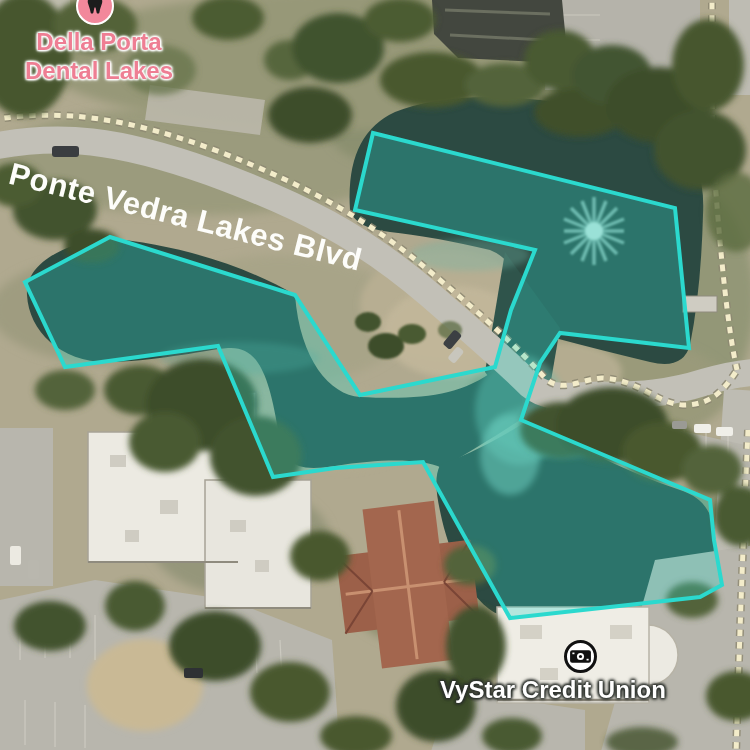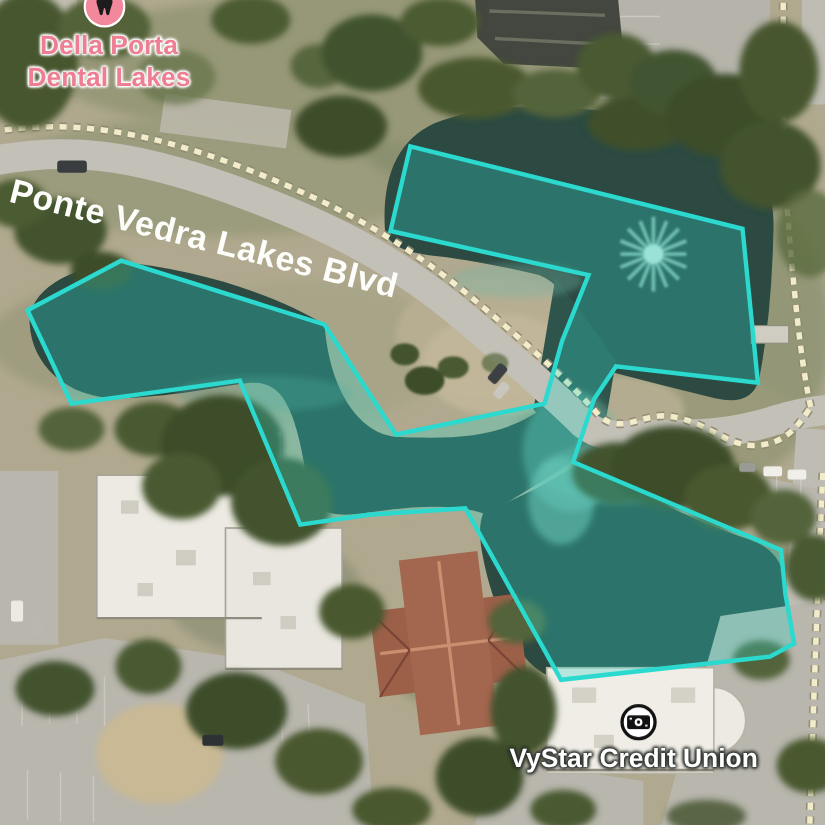--- a/index.html
+++ b/index.html
@@ -1,20 +1,20 @@
 <!DOCTYPE html>
 <html><head>
 <meta charset="utf-8">
 <style>
   html,body{margin:0;padding:0;background:#222;}
   #viewport{position:relative;width:750px;height:750px;overflow:hidden;
     font-family:"Liberation Sans",sans-serif;background:#b3ab92;}
   #basemap{position:absolute;left:0;top:0;}
   .maplabel{position:absolute;font-weight:700;pointer-events:auto;}
-  .poi-name{color:#fff;text-align:center;
+  .poi-name{color:#fff;
     text-shadow:0 0 3px rgba(45,50,45,.95),0 0 5px rgba(45,50,45,.85),
       1px 1px 3px rgba(45,50,45,.95),-1px -1px 3px rgba(45,50,45,.9),
       1px -1px 3px rgba(45,50,45,.9),-1px 1px 3px rgba(45,50,45,.9);}
   #dental-label{left:10px;top:27px;width:178px;font-size:24px;line-height:29px;
     text-align:center;
     text-shadow:0 0 3px rgba(255,255,255,.95),0 0 5px rgba(255,255,255,.9),
       1px 1px 2px rgba(255,255,255,.95),-1px -1px 2px rgba(255,255,255,.95),
       1px -1px 2px rgba(255,255,255,.95),-1px 1px 2px rgba(255,255,255,.95);}
   #dental-icon{position:absolute;left:76px;top:-13px;width:38px;height:38px;
     border-radius:50%;background:#f2889b;border:2px solid #fff;

